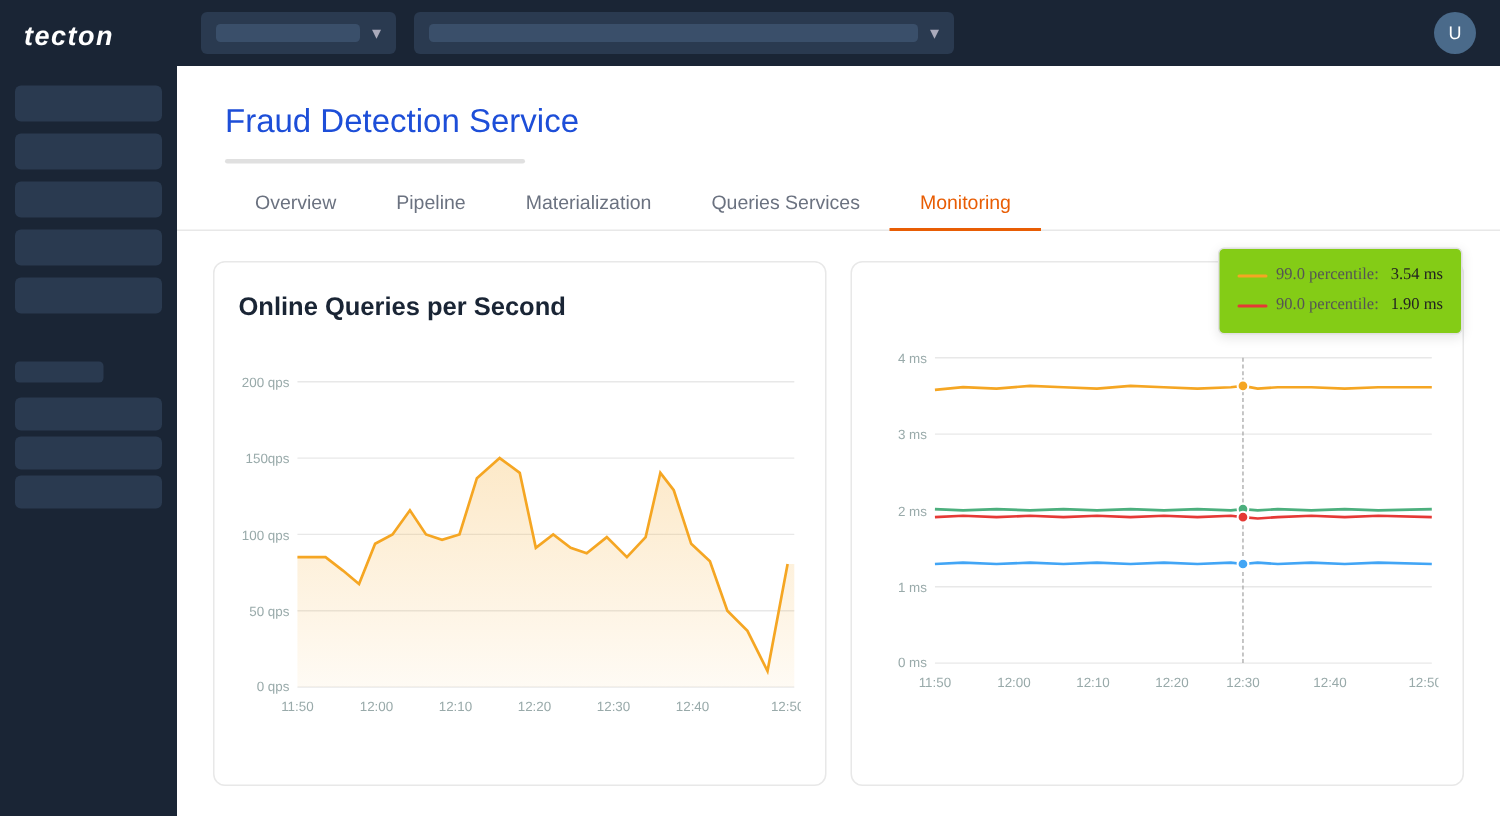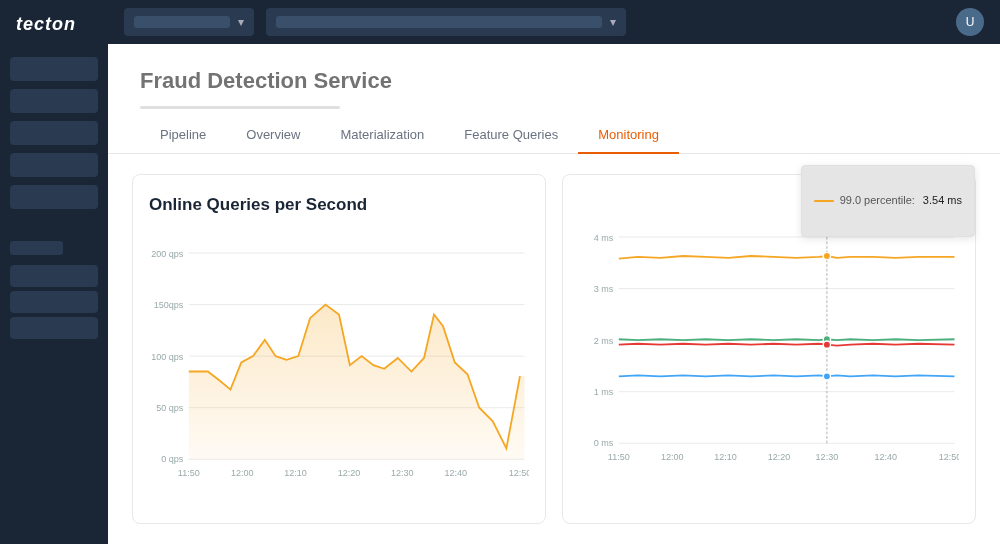--- a/index.html
+++ b/index.html
@@ -1,19 +1,19 @@
 <!DOCTYPE html>
 <html><head>
   <meta charset="utf-8">
   <style>
     * { box-sizing: border-box; margin: 0; padding: 0; }
     body { font-family: -apple-system, BlinkMacSystemFont, 'Segoe UI', sans-serif; background: #f0f2f5; display: flex; height: 544px; overflow: hidden; }
 
     .sidebar {
-      width: 108px;
+      width: 118px;
       background: #1a2535;
       height: 100%;
       display: flex;
       flex-direction: column;
       padding: 0;
     }
     .sidebar-logo {
       padding: 14px 16px;
       color: white;
       font-weight: bold;
@@ -77,22 +77,22 @@
       display: flex;
       flex-direction: column;
       overflow: hidden;
     }
 
     .page-header {
       padding: 24px 32px 0;
     }
     .page-title {
       font-size: 22px;
-      font-weight: 700;
-      color: #737373;
+      font-weight: 400;
+      color: #1d4ed8;
       margin-bottom: 12px;
     }
     .breadcrumb-line {
       width: 200px;
       height: 3px;
       background: #e0e0e0;
       margin-bottom: 0;
       border-radius: 2px;
     }
 
@@ -145,28 +145,29 @@
 
     .chart-container {
       flex: 1;
       position: relative;
     }
 
     .tooltip-box {
       position: absolute;
       top: -10px;
       right: 0;
-      background: #e5e5e5;
+      background: #84cc16;
       border: 1px solid #e0e0e0;
       border-radius: 4px;
-      padding: 25px 12px;
+      padding: 8px 12px;
       font-size: 11px;
       line-height: 1.8;
       box-shadow: 0 2px 8px rgba(0,0,0,0.1);
       z-index: 10;
+      font-family: Liberation Serif, serif;
     }
     .tooltip-row {
       display: flex;
       align-items: center;
       gap: 6px;
     }
     .tooltip-dot {
       width: 20px;
       height: 2px;
       border-radius: 1px;
@@ -216,24 +217,24 @@
     <div class="topbar-avatar">U</div>
   </div>
 
   <div class="content">
     <div class="page-header">
       <h1 class="page-title">Fraud Detection Service</h1>
       <div class="breadcrumb-line"></div>
     </div>
 
     <div class="tabs">
+      <div class="tab">Overview</div>
       <div class="tab">Pipeline</div>
-      <div class="tab">Overview</div>
       <div class="tab">Materialization</div>
-      <div class="tab">Feature Queries</div>
+      <div class="tab">Queries Services</div>
       <div class="tab active">Monitoring</div>
     </div>
 
     <div class="charts-area">
 
       <div class="chart-panel">
         <div class="chart-title">Online Queries per Second</div>
         <div class="chart-container">
           <svg width="100%" height="100%" viewBox="0 0 420 280" preserveAspectRatio="xMidYMid meet">
 
@@ -271,20 +272,25 @@
       </div>
 
       <div class="chart-panel" style="position:relative;">
 
         <div class="tooltip-box">
           <div class="tooltip-row">
             <div class="tooltip-dot" style="background:#f5a623;"></div>
             <span class="tooltip-label">99.0 percentile:</span>
             <span class="tooltip-value">3.54 ms</span>
           </div>
+          <div class="tooltip-row">
+            <div class="tooltip-dot" style="background:#e53935;"></div>
+            <span class="tooltip-label">90.0 percentile:</span>
+            <span class="tooltip-value">1.90 ms</span>
+          </div>
         </div>
 
         <div class="chart-container">
           <svg width="100%" height="100%" viewBox="0 0 420 280" preserveAspectRatio="xMidYMid meet">
 
             <text x="38" y="18" font-size="10" fill="#9aa" text-anchor="end">4 ms</text>
             <text x="38" y="75" font-size="10" fill="#9aa" text-anchor="end">3 ms</text>
             <text x="38" y="132" font-size="10" fill="#9aa" text-anchor="end">2 ms</text>
             <text x="38" y="189" font-size="10" fill="#9aa" text-anchor="end">1 ms</text>
             <text x="38" y="245" font-size="10" fill="#9aa" text-anchor="end">0 ms</text>

